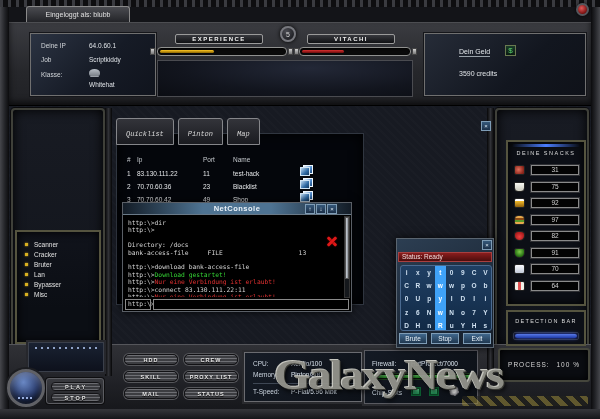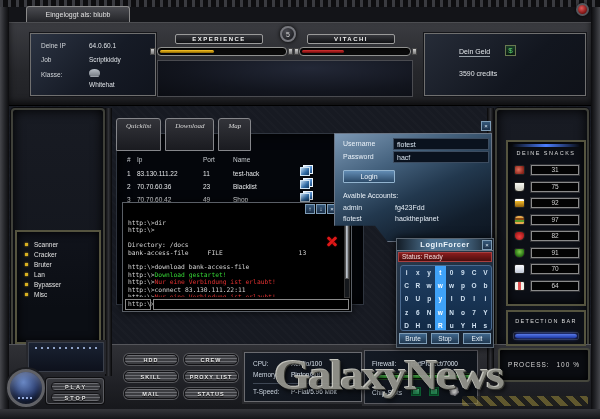--- a/index.html
+++ b/index.html
@@ -100,23 +100,23 @@
   .menu-item{display:flex;align-items:center;height:10px;padding-left:8px;cursor:pointer}
   .bullet{width:3px;height:3px;background:#d8b021;margin-right:6px;box-shadow:0 0 2px #d8b021}
   .mlabel{font-size:6.5px;color:#e2e2e2}
   .side-screen{position:absolute;left:28px;top:342px;width:76px;height:30px;z-index:2;
           background:linear-gradient(#1a2232,#0d111c);border:1px solid #3a3f4a;box-shadow:0 0 0 2px #26272c}
   .side-screen::after{content:"";position:absolute;left:6px;top:4px;right:6px;height:2px;
           background:repeating-linear-gradient(90deg,#8fa3c8 0 2px,transparent 2px 6px)}
 
   
   .tab-strip{position:absolute;left:116px;top:118px;height:16px;display:flex;gap:4px;z-index:3}
-  .tab{height:33px;line-height:14px;padding:0 9px;font-size:7px;color:#d8d8d8;
+  .tab{height:27px;line-height:14px;padding:8px 9px;font-size:7px;color:#d8d8d8;
           background:linear-gradient(#33343a,#1a1b20);border:1px solid #85868a;border-radius:3px 3px 0 0;
-          font-family:Liberation Serif, serif;font-style:italic;cursor:pointer}
+          font-family:Liberation Mono, monospace;font-style:italic;cursor:pointer}
   .table-panel{position:absolute;left:116px;top:133px;width:248px;height:172px;z-index:1;
           background:#04060b;border:1px solid #303640;box-shadow:inset 0 0 14px #000}
   .host-table-header{position:absolute;left:10px;top:22px;right:6px;display:flex;font-size:6.5px;color:#c4c8cc}
   .host-table-body{position:absolute;left:10px;top:33px;right:6px}
   .trow{display:flex;height:13px;align-items:center;font-size:6.5px;color:#e4e6e8;cursor:pointer}
   .c-num{width:10px}.c-ip{width:66px}.c-port{width:30px}.c-name{flex:1}
   .host-col{position:absolute;left:300px;top:165px;width:14px;z-index:4}
   .host-icon{position:relative;width:13px;height:9px;margin-bottom:4px;cursor:pointer}
   .host-icon::before{content:"";position:absolute;right:0;top:0;width:8px;height:7px;
           background:linear-gradient(135deg,#e8f4ff,#4a86c8 60%,#1d4a7e);border:1px solid #f0f8ff}
@@ -349,21 +349,21 @@
       </div>
       <div class="menu-item">
         <div class="bullet"></div>
         <div class="mlabel">Misc</div>
       </div>
     </div>
   <div class="side-screen"></div>
 
   <div class="tab-strip">
       <div class="tab">Quicklist</div>
-      <div class="tab">Download</div>
+      <div class="tab">Pinton</div>
       <div class="tab">Map</div>
     </div>
   <div class="table-panel">
     <div class="host-table-header">
         <div class="c-num">#</div>
         <div class="c-ip">Ip</div>
         <div class="c-port">Port</div>
         <div class="c-name">Name</div>
       </div>
     <div class="host-table-body">
@@ -392,61 +392,43 @@
       <div class="host-icon"></div>
       <div class="host-icon"></div>
       <div class="host-icon"></div>
       <div class="host-icon"></div>
       <div class="host-icon"></div>
       <div class="host-icon"></div>
     </div>
   <div class="xmark"></div>
 
   <div class="netconsole">
+    <div class="titlebar">
+      <span>NetConsole</span>
+    </div>
     <div class="console-controls">
         <div class="wbtn">↑</div>
         <div class="wbtn">↓</div>
         <div class="wbtn">×</div>
       </div>
     <div class="console-output"><div class="cline"><span class="plain">http:\&gt;</span><span class="plain">dir</span></div><div class="cline"><span class="plain">http:\&gt;</span></div><div class="cline"></div><div class="cline"><span class="plain">Directory: /docs</span></div><div class="cline"><span class="plain">bank-access-file     FILE                    13</span></div><div class="cline"></div><div class="cline"><span class="plain">http:\&gt;</span><span class="plain">download bank-access-file</span></div><div class="cline"><span class="plain">http:\&gt;</span><span class="green">Download gestartet!</span></div><div class="cline"><span class="plain">http:\&gt;</span><span class="red">Nur eine Verbindung ist erlaubt!</span></div><div class="cline"><span class="plain">http:\&gt;</span><span class="plain">connect 83.130.111.22:11</span></div><div class="cline"><span class="plain">http:\&gt;</span><span class="red">Nur eine Verbindung ist erlaubt!</span></div></div>
     <div class="console-scrollbar">
       <div class="console-thumb"></div>
     </div>
     <div class="console-inputrow">
       <div class="console-prompt">http:\&gt;</div>
       <input class="console-input" value="" style="">
     </div>
   </div>
 
   <div class="connect-win">
     <div class="wbtn win-close">×</div>
-    <div class="connect-body">
-      <span class="field-label lbl-user">Username</span>
-      <input class="field-input inp-user" value="flotest" style="">
-      <span class="field-label lbl-pass">Password</span>
-      <input class="field-input inp-pass" value="hacf" style="">
-      <div class="login-btn">Login</div>
-      <span class="accounts-title">Avaible Accounts:</span>
-      <div class="accounts-list">
-          <div class="acc-row">
-            <span class="acc-user">admin</span>
-            <span class="acc-pass">fg423Fdd</span>
-          </div>
-          <div class="acc-row">
-            <span class="acc-user">flotest</span>
-            <span class="acc-pass">hacktheplanet</span>
-          </div>
-        </div>
-    </div>
   </div>
 
   <div class="forcer-win">
-    <div class="titlebar">
-      <span>LoginForcer</span>
-    </div>
     <div class="wbtn win-close">×</div>
     <div class="forcer-status">Status: Ready</div>
     <div class="forcer-grid">
         <div class="gcell">i</div>
         <div class="gcell">x</div>
         <div class="gcell">y</div>
         <div class="gcell hl">t</div>
         <div class="gcell">0</div>
         <div class="gcell">9</div>
         <div class="gcell">C</div>

